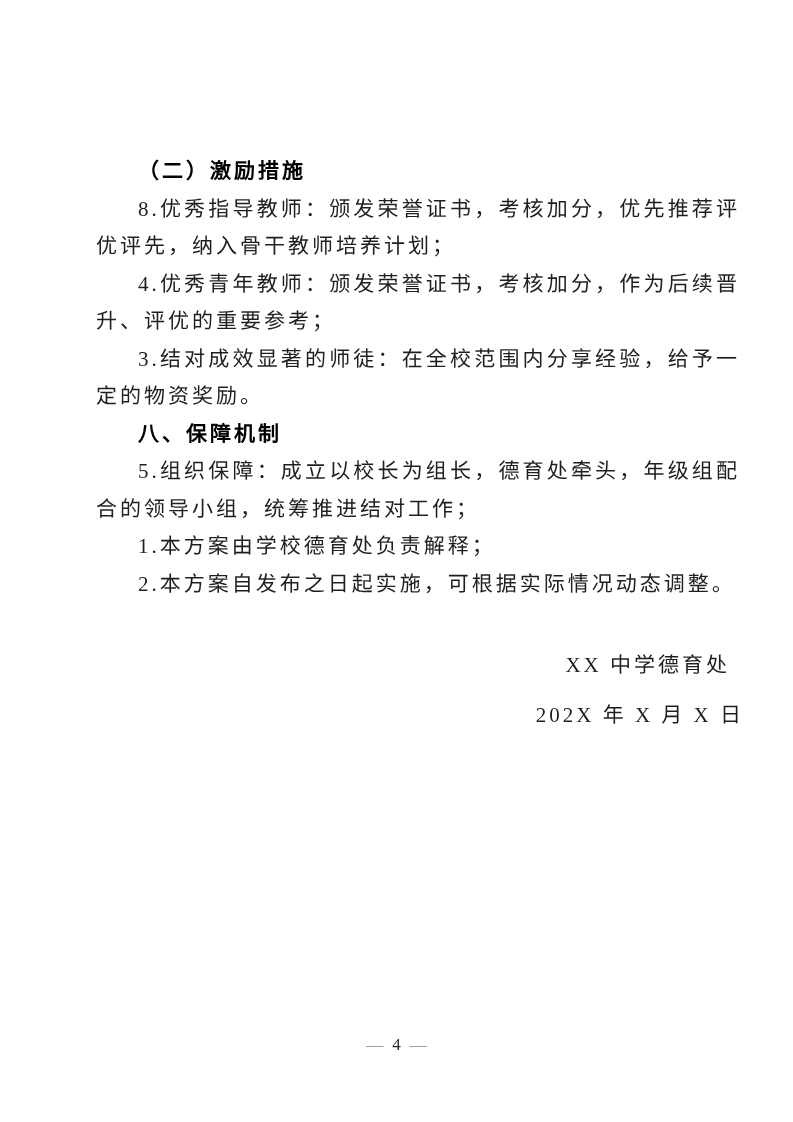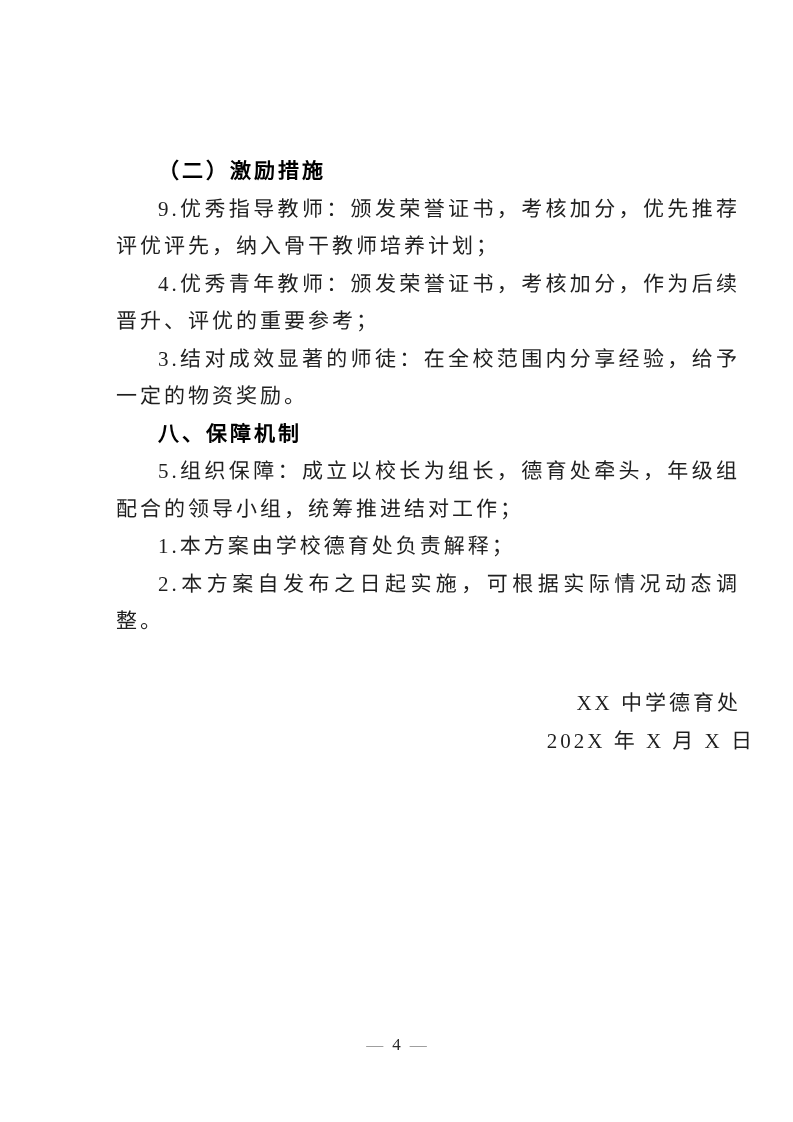--- a/index.html
+++ b/index.html
@@ -16,21 +16,20 @@
     background: #ffffff;
     overflow: hidden;
     font-family: "Liberation Serif", "DejaVu Serif", serif;
     color: #1f1f1f;
   }
   .content {
     padding: 153px 53px 0 96px;
     font-size: 21px;
     line-height: 37.5px;
     letter-spacing: 3px;
-    margin-left: 20px;
   }
   .content .heading,
   .content .para {
     margin: 0;
     text-indent: 2em;
     font-size: 21px;
   }
   .content .heading {
     font-weight: bold;
     color: #000000;
@@ -42,21 +41,21 @@
   }
   .signature {
     margin-top: 44px;
     padding-right: 37px;
     text-align: right;
     font-size: 21px;
     line-height: 37.5px;
     letter-spacing: 3px;
   }
   .signature p {
-    margin: 1px;
+    margin: 12px;
     padding-left: 27px;
   }
   .sig-org {
     padding-right: 14px;
   }
   .footer {
     position: absolute;
     top: 1031px;
     left: 0;
     width: 100%;
@@ -74,21 +73,21 @@
     color: #2a2a2a;
   }
 </style>
 </head>
 <body>
 
 <div class="page">
 
   <main class="content">
     <h3 class="heading">（二）激励措施</h3>
-    <p class="para">9.优秀指导教师：颁发荣誉证书，考核加分，优先推荐评优评先，纳入骨干教师培养计划；</p>
+    <p class="para">8.优秀指导教师：颁发荣誉证书，考核加分，优先推荐评优评先，纳入骨干教师培养计划；</p>
     <p class="para">4.优秀青年教师：颁发荣誉证书，考核加分，作为后续晋升、评优的重要参考；</p>
     <p class="para">3.结对成效显著的师徒：在全校范围内分享经验，给予一定的物资奖励。</p>
 
     <h3 class="heading">八、保障机制</h3>
     <p class="para">5.组织保障：成立以校长为组长，德育处牵头，年级组配合的领导小组，统筹推进结对工作；</p>
 
     <p class="para">1.本方案由学校德育处负责解释；</p>
     <p class="para">2.本方案自发布之日起实施，可根据实际情况动态调整。</p>
   </main>
 

